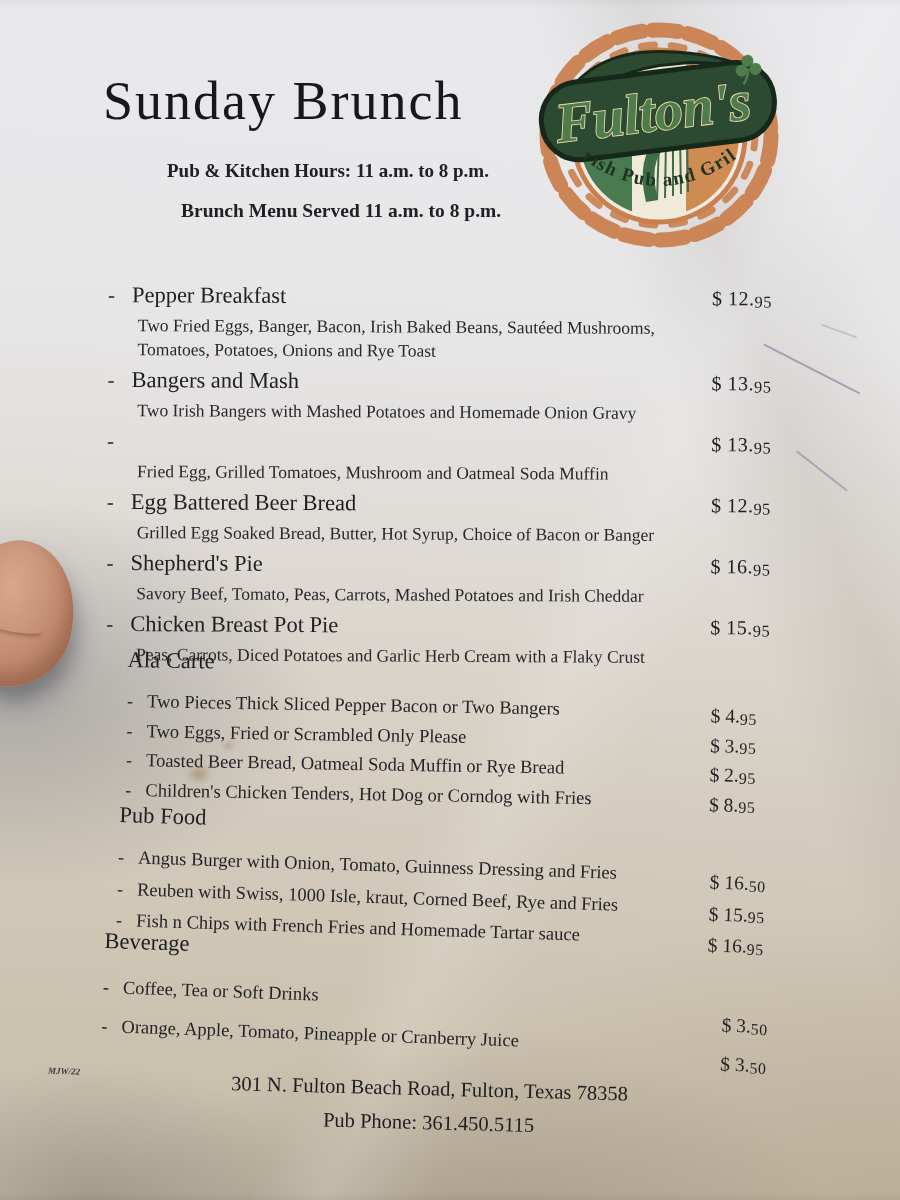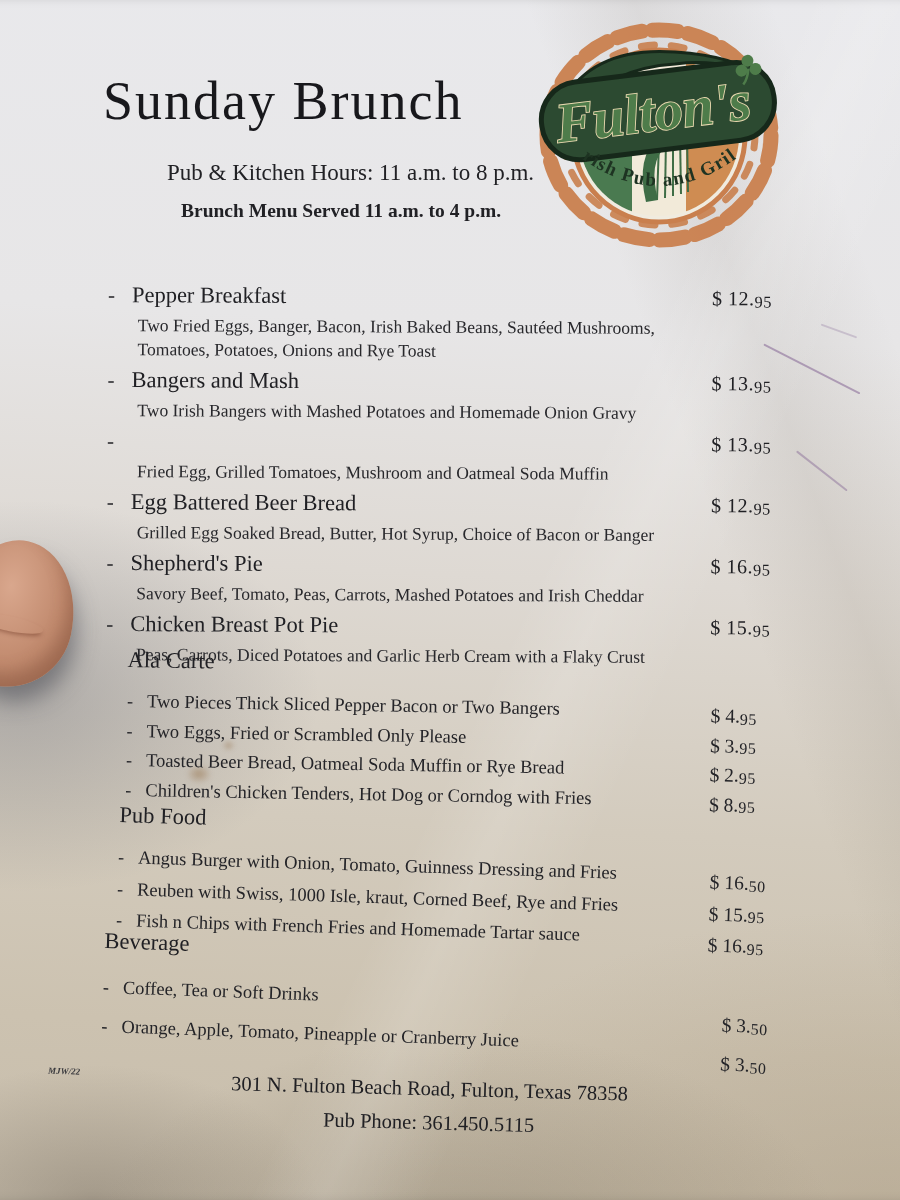--- a/index.html
+++ b/index.html
@@ -29,21 +29,21 @@
       linear-gradient(70deg,transparent 70%,rgba(120,110,95,.12) 78%,transparent 88%);}
   .scratch{position:absolute;background:rgba(112,76,134,.45);height:1.5px;border-radius:2px;}
   .sc1{left:758px;top:368px;width:108px;transform:rotate(27deg);}
   .sc2{left:790px;top:470px;width:64px;transform:rotate(38deg);opacity:.8;}
   .sc3{left:820px;top:330px;width:38px;transform:rotate(20deg);opacity:.5;}
   .stain{position:absolute;border-radius:50%;filter:blur(2px);}
   .st1{left:186px;top:764px;width:26px;height:20px;background:radial-gradient(rgba(138,96,52,.45),transparent 70%);}
   .st2{left:222px;top:740px;width:13px;height:11px;background:radial-gradient(rgba(138,96,52,.40),transparent 70%);}
   
   .title{position:absolute;left:103px;top:70px;font-size:54px;letter-spacing:2px;color:#18181c;}
-  .hours1{position:absolute;left:167px;top:160px;font-size:23px;font-weight:normal;color:#212125;}
+  .hours1{position:absolute;left:167px;top:160px;font-size:19px;font-weight:bold;color:#212125;}
   .hours2{position:absolute;left:181px;top:200px;font-size:19.5px;font-weight:bold;color:#212125;}
   .logo{position:absolute;left:525px;top:12px;width:268px;height:246px;}
   
   .entrees{position:absolute;left:108px;top:280px;width:664px;transform:rotate(.3deg);transform-origin:left top;}
   .e-line{display:flex;align-items:baseline;font-size:22.5px;line-height:30px;color:#202024;}
   .dash{width:24px;font-size:21px;}
   .e-price{margin-left:auto;font-size:20px;letter-spacing:.5px;white-space:nowrap;}
   .e-desc{margin:1px 0 4px 30px;font-size:17.5px;line-height:24px;color:#28282c;max-width:560px;}
   
   .sec{position:absolute;transform-origin:left top;}
@@ -90,21 +90,21 @@
   <div class="paper">
     <div class="sheen"></div>
     <div class="scratch sc1"></div>
     <div class="scratch sc2"></div>
     <div class="scratch sc3"></div>
     <div class="stain st1"></div>
     <div class="stain st2"></div>
 
     <div class="title">Sunday Brunch</div>
     <div class="hours1">Pub &amp; Kitchen Hours: 11 a.m. to 8 p.m.</div>
-    <div class="hours2">Brunch Menu Served 11 a.m. to 4 p.m.</div>
+    <div class="hours2">Brunch Menu Served 11 a.m. to 8 p.m.</div>
 
     <div class="logo">
       <svg viewBox="0 0 268 246" width="268" height="246">
 
         <g fill="none" stroke="#c97f4e">
           <ellipse cx="134" cy="123" rx="112" ry="105" stroke-width="15" stroke-dasharray="26 10" stroke-linecap="round" opacity=".95"></ellipse>
           <ellipse cx="134" cy="123" rx="96" ry="90" stroke-width="7" stroke-dasharray="13 17" stroke-linecap="round" opacity=".9"></ellipse>
         </g>
 
         <circle cx="134" cy="124" r="86" fill="#f0ebdf" stroke="#c97f4e" stroke-width="5"></circle>

